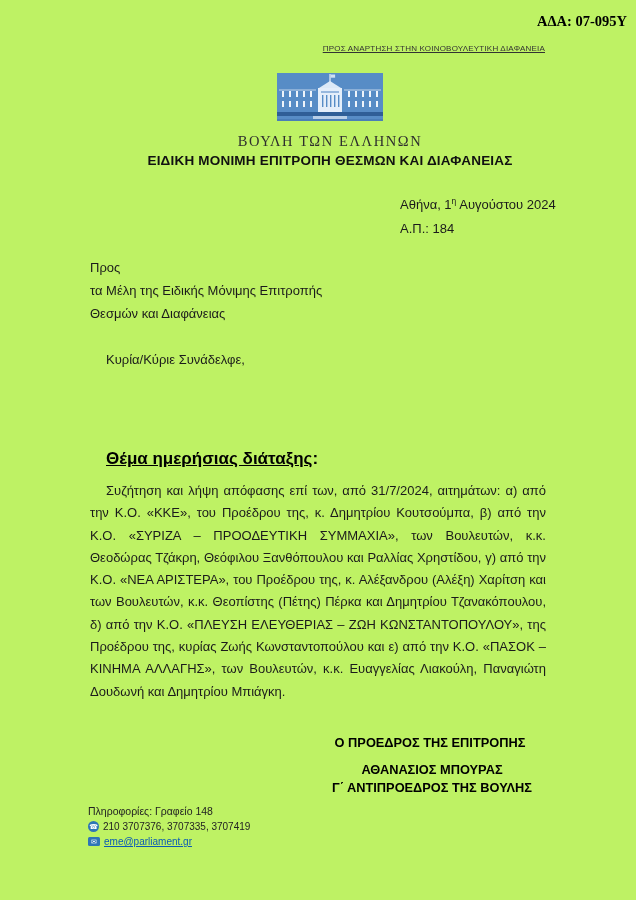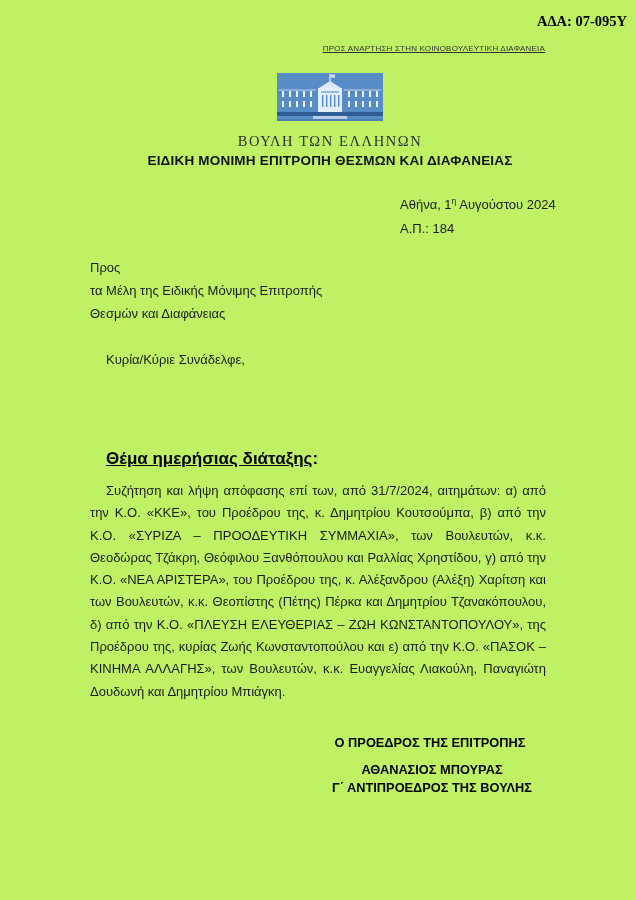--- a/index.html
+++ b/index.html
@@ -145,14 +145,25 @@
 
   <div class="para2">Συζήτηση και λήψη απόφασης επί των, από 31/7/2024, αιτημάτων: α) από την Κ.Ο. «ΚΚΕ», του Προέδρου της, κ. Δημητρίου Κουτσούμπα, β) από την Κ.Ο. «ΣΥΡΙΖΑ – ΠΡΟΟΔΕΥΤΙΚΗ ΣΥΜΜΑΧΙΑ», των Βουλευτών, κ.κ. Θεοδώρας Τζάκρη, Θεόφιλου Ξανθόπουλου και Ραλλίας Χρηστίδου, γ) από την Κ.Ο. «ΝΕΑ ΑΡΙΣΤΕΡΑ», του Προέδρου της, κ. Αλέξανδρου (Αλέξη) Χαρίτση και των Βουλευτών, κ.κ. Θεοπίστης (Πέτης) Πέρκα και Δημητρίου Τζανακόπουλου, δ) από την Κ.Ο. «ΠΛΕΥΣΗ ΕΛΕΥΘΕΡΙΑΣ – ΖΩΗ ΚΩΝΣΤΑΝΤΟΠΟΥΛΟΥ», της Προέδρου της, κυρίας Ζωής Κωνσταντοπούλου και ε) από την Κ.Ο. «ΠΑΣΟΚ – ΚΙΝΗΜΑ ΑΛΛΑΓΗΣ», των Βουλευτών, κ.κ. Ευαγγελίας Λιακούλη, Παναγιώτη Δουδωνή και Δημητρίου Μπιάγκη.</div>
 
   <div class="sig-role">Ο ΠΡΟΕΔΡΟΣ ΤΗΣ ΕΠΙΤΡΟΠΗΣ</div>
 
   <div class="sig-block">
     <div>ΑΘΑΝΑΣΙΟΣ ΜΠΟΥΡΑΣ</div>
     <div>Γ΄ ΑΝΤΙΠΡΟΕΔΡΟΣ ΤΗΣ ΒΟΥΛΗΣ</div>
   </div>
 
+  <div class="footer">
+    <div class="info-line">Πληροφορίες: Γραφείο 148</div>
+    <div class="row">
+      <span class="phone-ic">☎</span>
+      <span>210 3707376, 3707335, 3707419</span>
+    </div>
+    <div class="row">
+      <span class="mail-ic">✉</span>
+      <a href="#" class="email-link">eme@parliament.gr</a>
+    </div>
+  </div>
 
 </div>
 
 </body></html>

